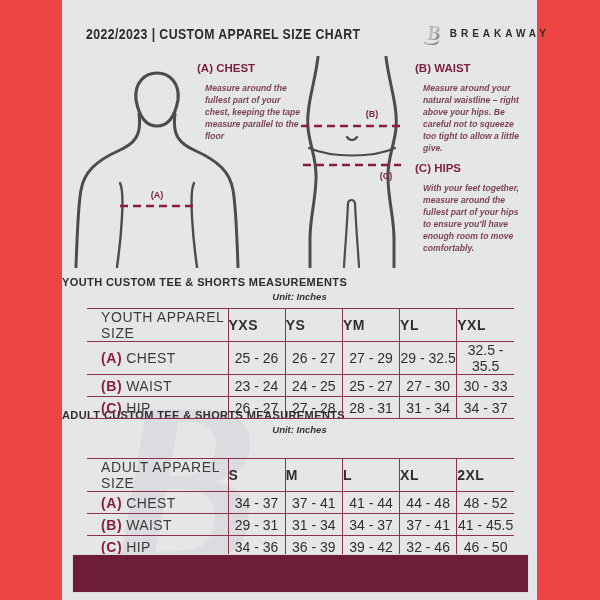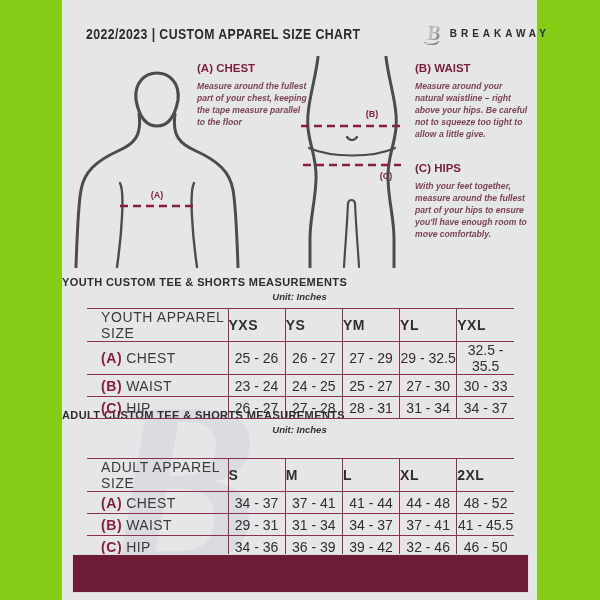--- a/index.html
+++ b/index.html
@@ -1,38 +1,38 @@
 <!DOCTYPE html>
 <html><head>
 <meta charset="utf-8">
 <style>
   html,body{margin:0;padding:0;background:#000;}
   *{box-sizing:border-box;}
   body{font-family:"Liberation Sans","DejaVu Sans",sans-serif;}
 
-  .canvas{position:relative;width:600px;height:600px;background:#84cc16;overflow:hidden;margin:0 auto;}
+  .canvas{position:relative;width:600px;height:600px;background:#ef4444;overflow:hidden;margin:0 auto;}
   .page{position:absolute;left:62px;top:0;width:475px;height:600px;background:#e5e6e8;}
 
   
   .hdr{position:absolute;left:24px;right:22px;top:20px;height:26px;display:flex;align-items:center;justify-content:space-between;}
   .hdr-title{font-weight:bold;font-size:15px;letter-spacing:.5px;color:#2b2b2d;transform:scaleX(.82);transform-origin:left center;white-space:nowrap;}
   .brand{display:flex;align-items:center;gap:6px;}
   .brand-name{font-weight:bold;font-size:10px;letter-spacing:4px;color:#2b2b2d;}
 
   
   .guide{position:absolute;left:0;top:56px;width:475px;height:216px;}
   .fig{position:absolute;top:0;}
   .fig-torso{left:10px;}
   .fig-lower{left:228px;}
   .g-block{position:absolute;width:118px;}
   .g-chest{left:135px;top:6px;width:112px;}
   .g-waist{left:353px;top:6px;}
   .g-hips{left:353px;top:106px;}
   .g-head{font-size:11.5px;font-weight:bold;color:#7c1f38;margin:0 0 6px 0;}
-  .g-body{font-size:8.6px;line-height:1.4;font-style:italic;font-weight:bold;color:#7d4356;margin:0;}
+  .g-body{font-size:8.6px;line-height:1.4;font-style:italic;font-weight:bold;color:#7d4356;margin:8px;}
 
   
   .sec-title{position:absolute;left:0;width:475px;text-align:left;font-weight:bold;font-size:11px;letter-spacing:.4px;color:#2e2e30;}
   .sec-unit{position:absolute;left:0;width:475px;text-align:center;font-style:italic;font-weight:bold;font-size:9.5px;color:#333;}
   .t-youth-title{top:276px;} .t-youth-unit{top:291px;}
   .t-adult-title{top:409px;} .t-adult-unit{top:424px;}
 
   
   table.size{position:absolute;left:25px;width:427px;border-collapse:collapse;table-layout:fixed;z-index:2;}
   .tbl-youth{top:308px;} .tbl-adult{top:458px;}

